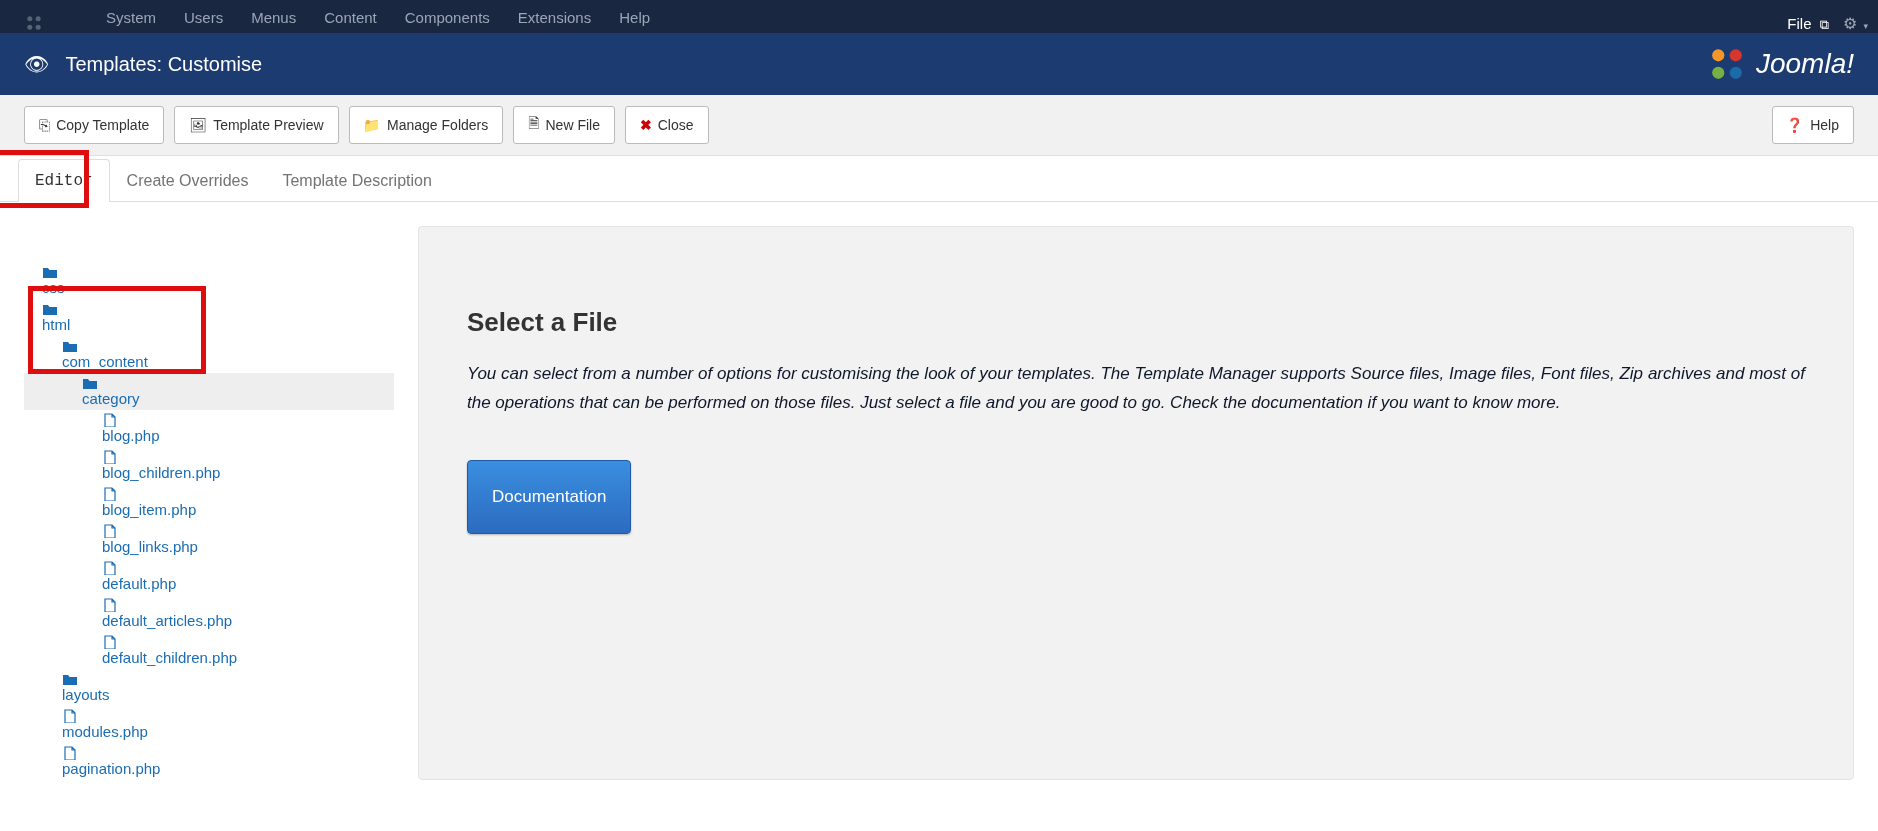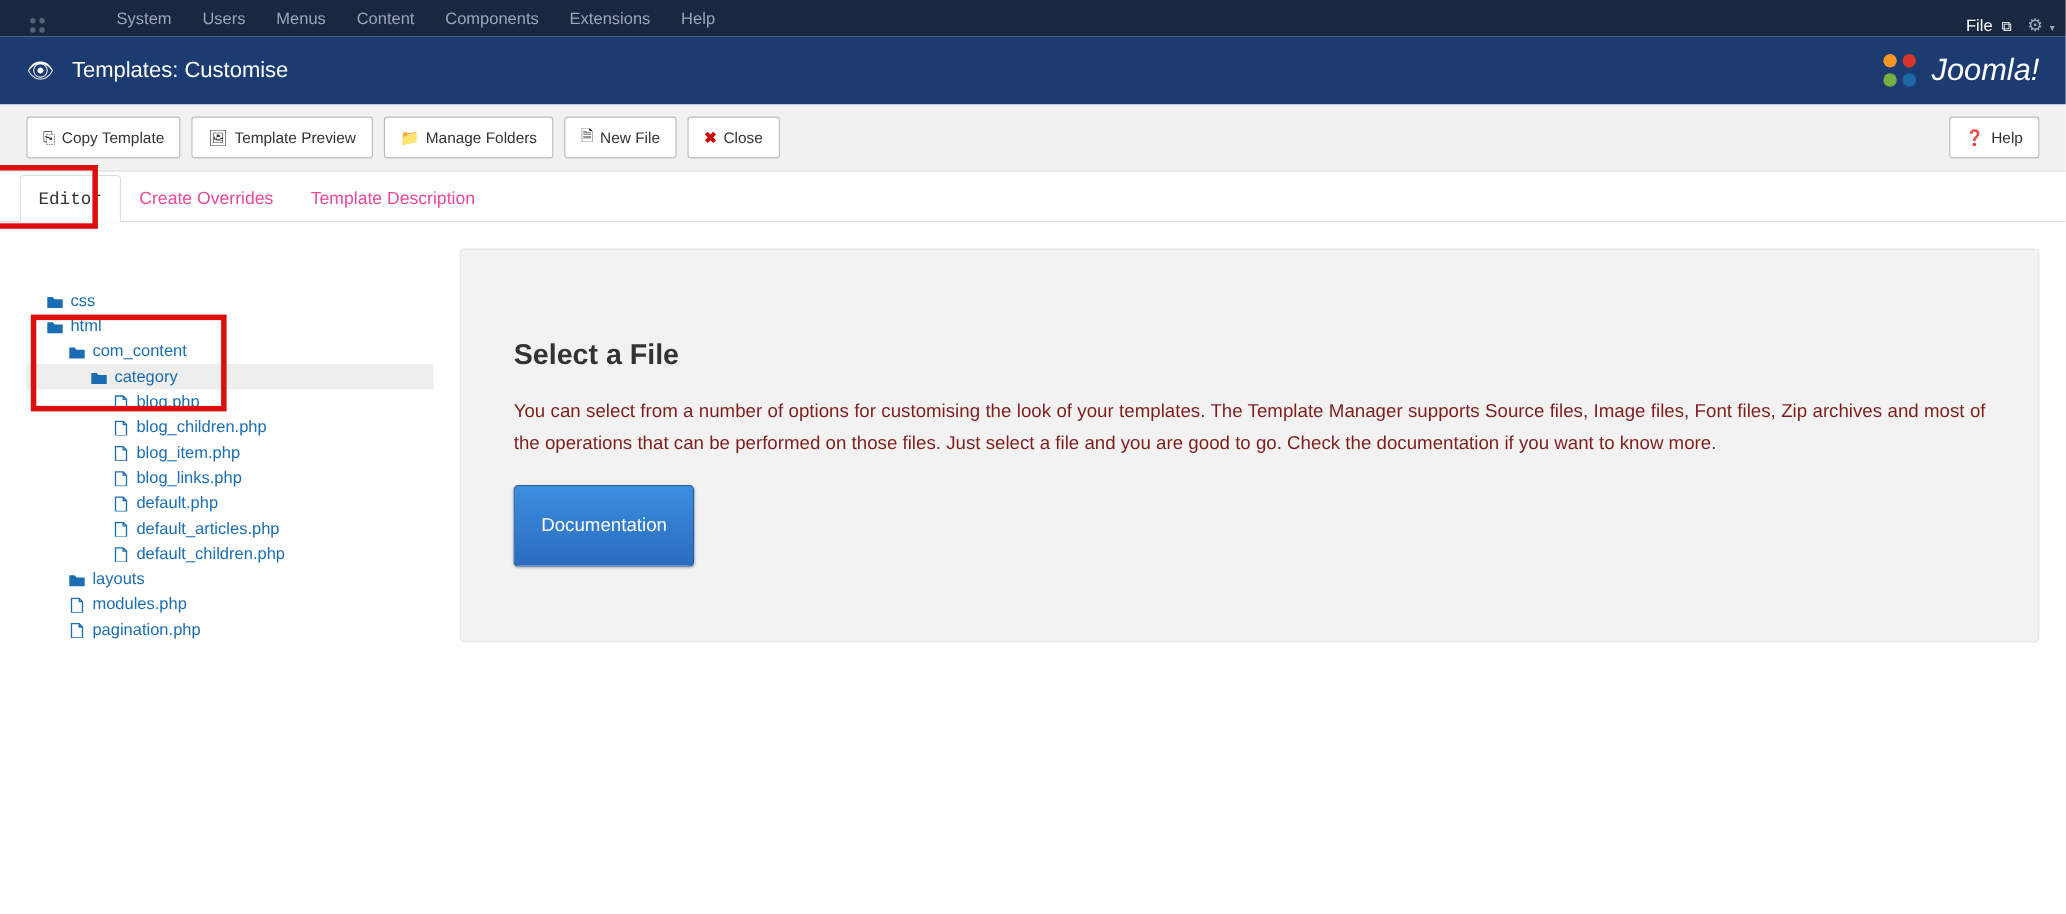--- a/index.html
+++ b/index.html
@@ -31,43 +31,43 @@
   background: #fff; border: 1px solid #bbb; border-radius: 3px;
   padding: 6px 14px; font-size: 14px; color: #333; cursor: pointer;
   display: inline-flex; align-items: center; gap: 6px;
 }
 .toolbar .spacer { flex: 1; }
 .ico-close { color: #c00; font-weight: bold; }
 
 
 .tabs-wrap { padding: 0 18px; border-bottom: 1px solid #ddd; margin-top: 2px; }
 .tabs { display: flex; gap: 0; align-items: flex-end; }
-.tab { padding: 12px 16px; color: #ec4899; font-size: 16px; cursor: pointer; border: 1px solid transparent; border-bottom: none; position: relative; top: 1px; }
+.tab { padding: 12px 16px; color: #737373; font-size: 16px; cursor: pointer; border: 1px solid transparent; border-bottom: none; position: relative; top: 1px; }
 .tab.active { color: #333; background: #fff; border-color: #ddd; border-radius: 4px 4px 0 0; font-family: Liberation Mono, monospace; }
 
 
 .content { display: flex; padding: 24px 24px 0 24px; gap: 0; }
 
 
 .sidebar { width: 370px; flex-shrink: 0; padding-top: 36px; }
 .tree { font-size: 15px; }
-.tree-item { display: flex; align-items: center; padding: 3px 0 3px 0; color: #1a6db3; cursor: pointer; white-space: nowrap; }
+.tree-item { display: flex; align-items: flex-start; padding: 3px 0 3px 0; color: #1a6db3; cursor: pointer; white-space: nowrap; flex-direction: column; }
 .tree-item .ico { width: 16px; height: 14px; margin-right: 6px; flex-shrink: 0; }
 .tree-item.selected { background: #eee; }
 .tree-indent-1 { padding-left: 18px; }
 .tree-indent-2 { padding-left: 38px; }
 .tree-indent-3 { padding-left: 58px; }
 .tree-indent-4 { padding-left: 78px; }
 .folder-ico { fill: #1a6db3; }
 .file-ico { fill: none; stroke: #1a6db3; stroke-width: 1.2; }
 
 
 .main { flex: 1; background: #f2f2f2; border: 1px solid #e4e4e4; border-radius: 4px; padding: 80px 48px 60px 48px; margin-left: 24px; }
 .main h2 { font-size: 26px; color: #333; font-weight: 600; margin-bottom: 22px; }
-.main p { font-size: 17px; color: #7f1d1d; line-height: 1.7; text-align: justify; margin-bottom: 23px; }
+.main p { font-size: 17px; color: #0f172a; line-height: 1.7; text-align: justify; margin-bottom: 42px; font-style: italic; }
 .doc-btn { background: linear-gradient(#3b8ee0, #2b6bbf); color: #fff; border: 1px solid #1f5aa8; border-radius: 4px; padding: 26px 24px; font-size: 17px; cursor: pointer; box-shadow: 0 1px 2px rgba(0,0,0,0.25); }
 
 
 .hl-red { border: 5px solid #de0e0e; position: absolute; pointer-events: none; }
 
 
 .rel { position: relative; }
 
 </style>
 </head>

